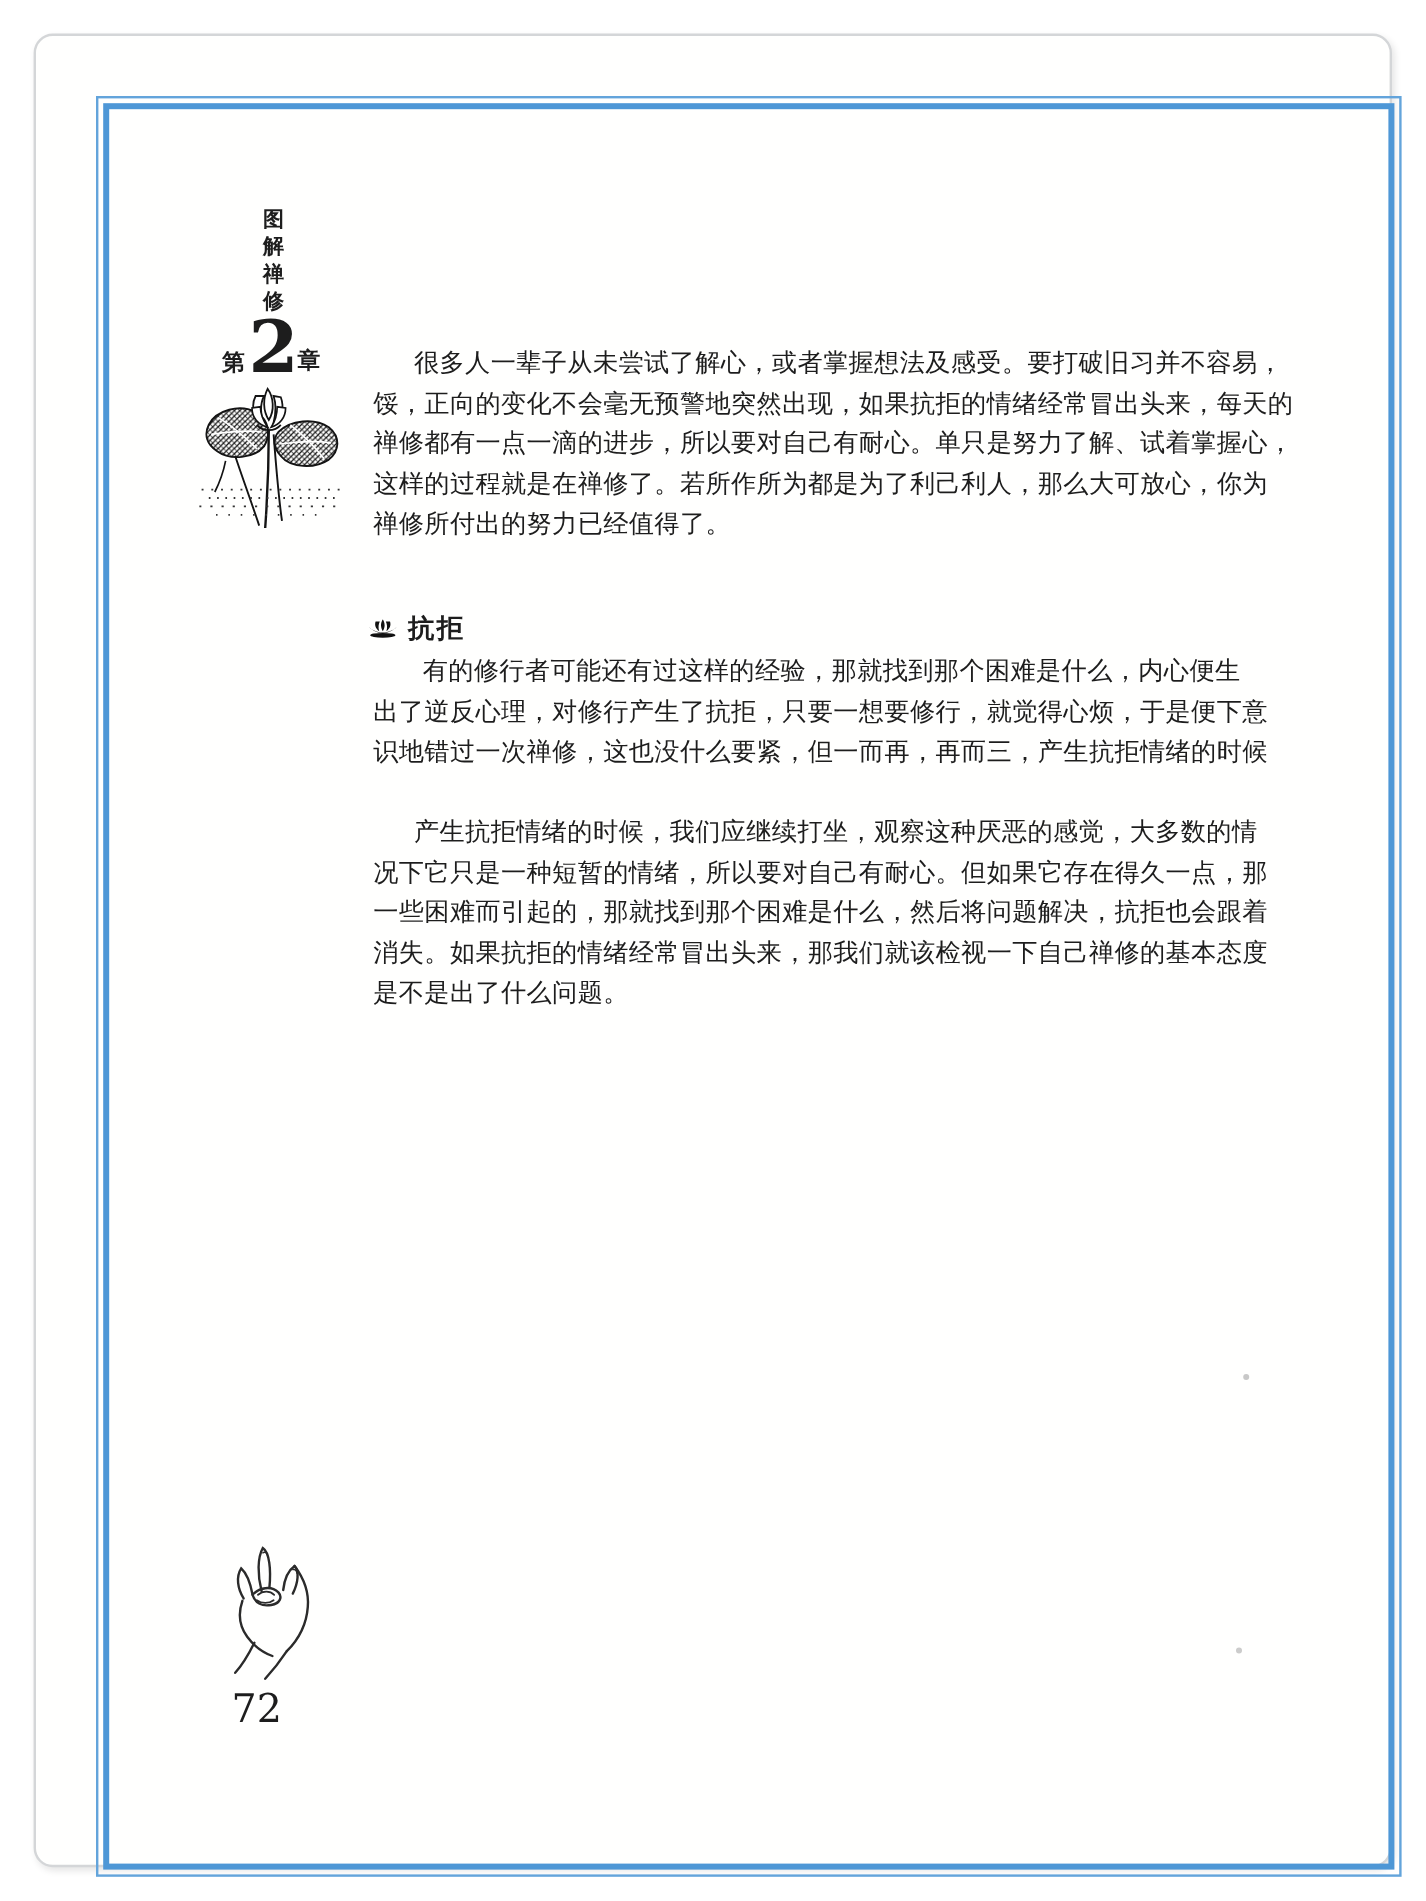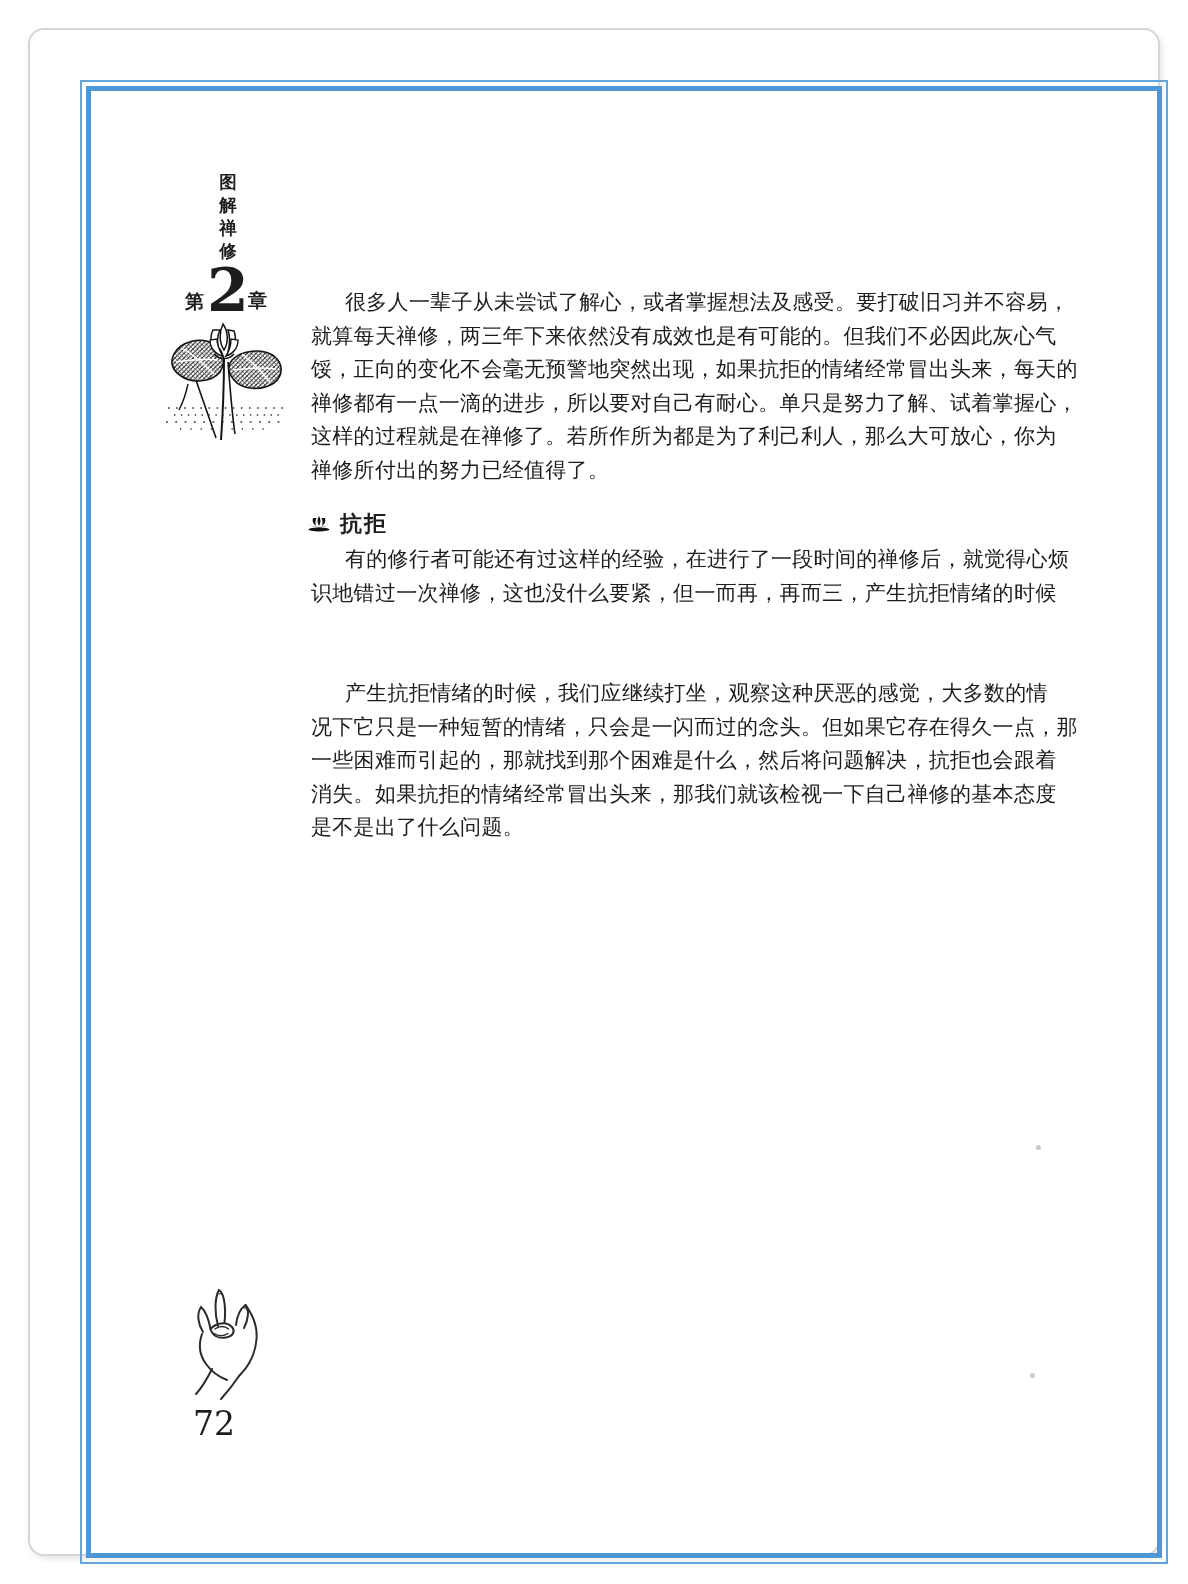--- a/index.html
+++ b/index.html
@@ -95,46 +95,46 @@
     <path d="M22 62 C20 72 17 80 13 88" stroke="#141414" stroke-width="1.4" fill="none"></path>
 
     <path d="M2 86 H118" stroke="#333" stroke-width="1.6" stroke-dasharray="1.6 6.5" fill="none"></path>
     <path d="M8 93 H114" stroke="#333" stroke-width="1.6" stroke-dasharray="1.4 5.5" fill="none"></path>
     <path d="M0 100 H120" stroke="#333" stroke-width="1.6" stroke-dasharray="1.8 7.5" fill="none"></path>
     <path d="M14 107 H104" stroke="#333" stroke-width="1.4" stroke-dasharray="1.3 9" fill="none"></path>
   </svg>
 
   <div class="textblock p1">
     <div class="line indent">很多人一辈子从未尝试了解心，或者掌握想法及感受。要打破旧习并不容易，</div>
-    <div class="line">就算每天禅修，两三年下来依然没有成效也是有可能的。但我们不必因此灰心气</div>
     <div class="line">馁，正向的变化不会毫无预警地突然出现，如果抗拒的情绪经常冒出头来，每天的</div>
     <div class="line">禅修都有一点一滴的进步，所以要对自己有耐心。单只是努力了解、试着掌握心，</div>
     <div class="line">这样的过程就是在禅修了。若所作所为都是为了利己利人，那么大可放心，你为</div>
     <div class="line">禅修所付出的努力已经值得了。</div>
   </div>
 
   <div class="section-heading">
     <svg width="26" height="16" viewBox="0 0 26 16" xmlns="http://www.w3.org/2000/svg">
       <path d="M13 0 C11 3 11 7 13 10 C15 7 15 3 13 0 Z" fill="#111"></path>
       <path d="M7 2 C6 5 7 8 10 10 C9 7 9.5 4 10.5 2 Z" fill="#111"></path>
       <path d="M19 2 C20 5 19 8 16 10 C17 7 16.5 4 15.5 2 Z" fill="#111"></path>
       <path d="M1 6 C4 9 8 11 13 11 C18 11 22 9 25 6 C21 10 17 11.5 13 11.5 C9 11.5 5 10 1 6 Z" fill="#111"></path>
       <ellipse cx="13" cy="13.4" rx="10.5" ry="2" fill="#111"></ellipse>
     </svg>
     <span class="section-title">抗拒</span>
   </div>
 
   <div class="textblock p2">
-    <div class="line indent">有的修行者可能还有过这样的经验，在进行了一段时间的禅修后，就觉得心烦</div>
+    <div class="line indent">有的修行者可能还有过这样的经验，那就找到那个困难是什么，内心便生</div>
+    <div class="line">出了逆反心理，对修行产生了抗拒，只要一想要修行，就觉得心烦，于是便下意</div>
     <div class="line">识地错过一次禅修，这也没什么要紧，但一而再，再而三，产生抗拒情绪的时候</div>
   </div>
 
   <div class="textblock p3">
     <div class="line indent">产生抗拒情绪的时候，我们应继续打坐，观察这种厌恶的感觉，大多数的情</div>
-    <div class="line">况下它只是一种短暂的情绪，只会是一闪而过的念头。但如果它存在得久一点，那</div>
+    <div class="line">况下它只是一种短暂的情绪，所以要对自己有耐心。但如果它存在得久一点，那</div>
     <div class="line">一些困难而引起的，那就找到那个困难是什么，然后将问题解决，抗拒也会跟着</div>
     <div class="line">消失。如果抗拒的情绪经常冒出头来，那我们就该检视一下自己禅修的基本态度</div>
     <div class="line">是不是出了什么问题。</div>
   </div>
 
   <svg class="mudra" width="85" height="120" viewBox="0 0 85 120" xmlns="http://www.w3.org/2000/svg" fill="none" stroke="#2b2b2b" stroke-width="2" stroke-linecap="round">
 
     <path d="M15 50 C10 42 8.5 32 13 25 C17.5 29 21 39 22.5 47"></path>
 
     <path d="M30 44 C26.5 31 26.5 16 31 8 C36.5 11.5 38 26 36.5 41"></path>

